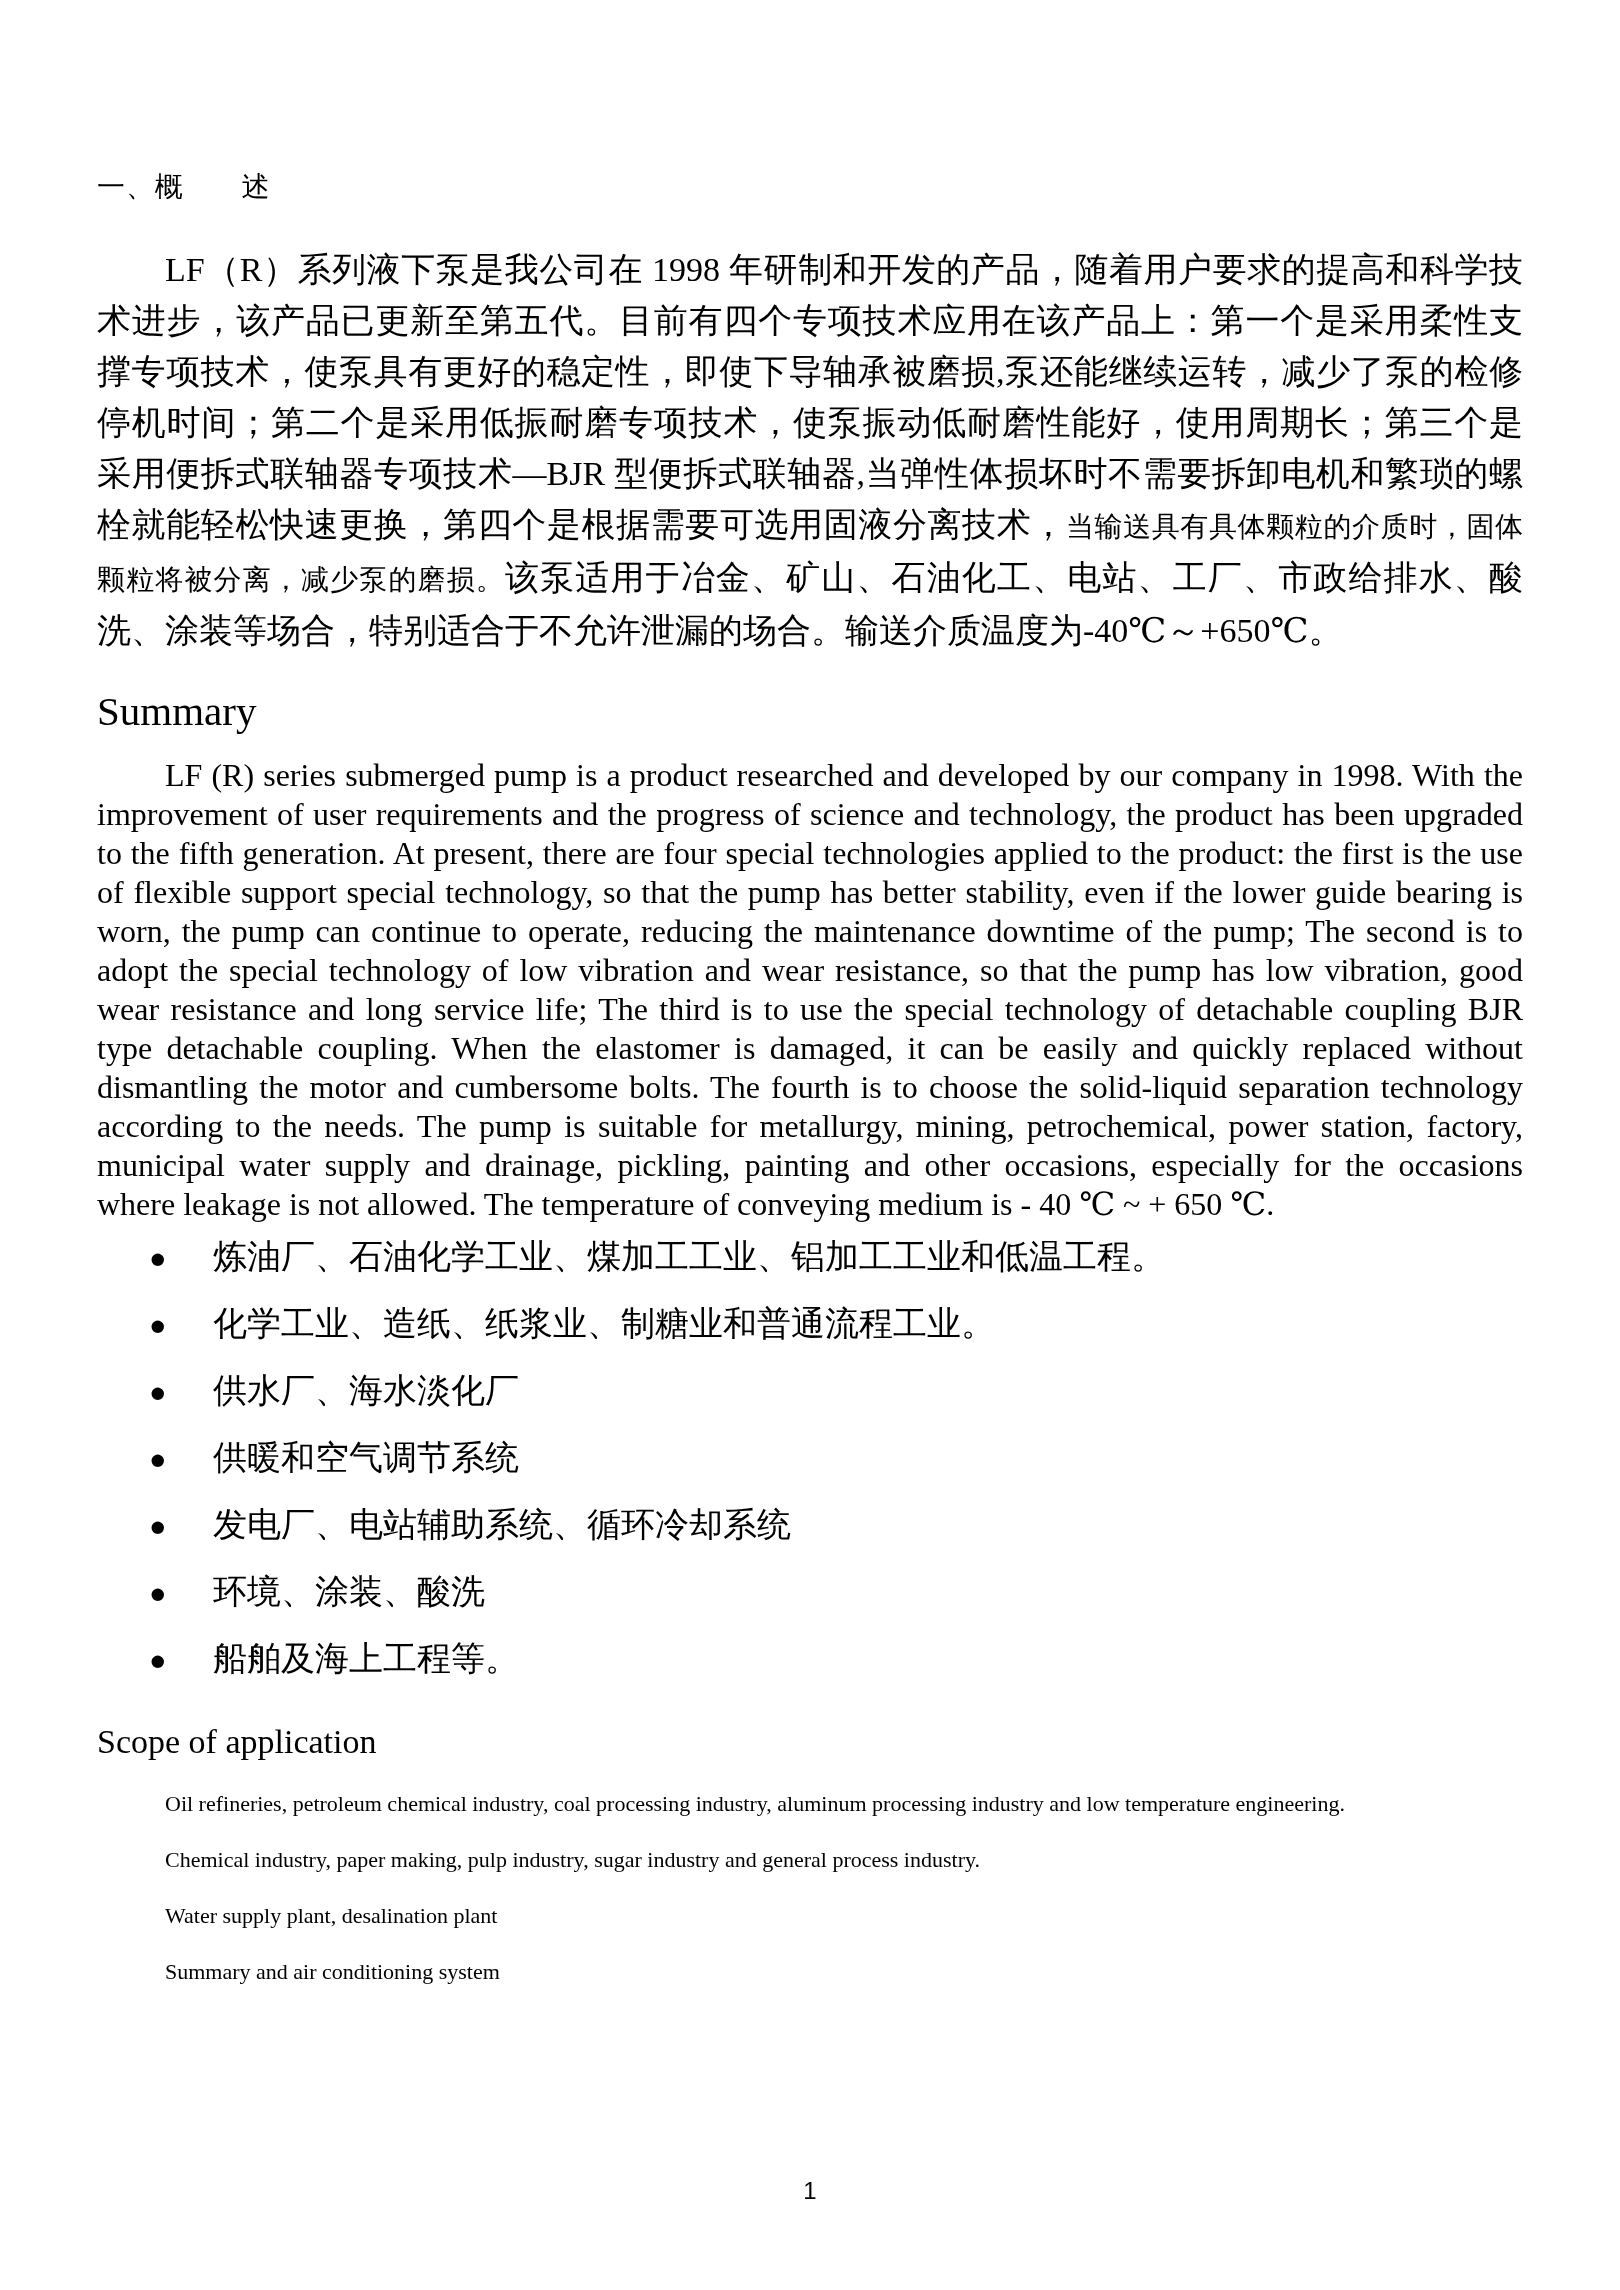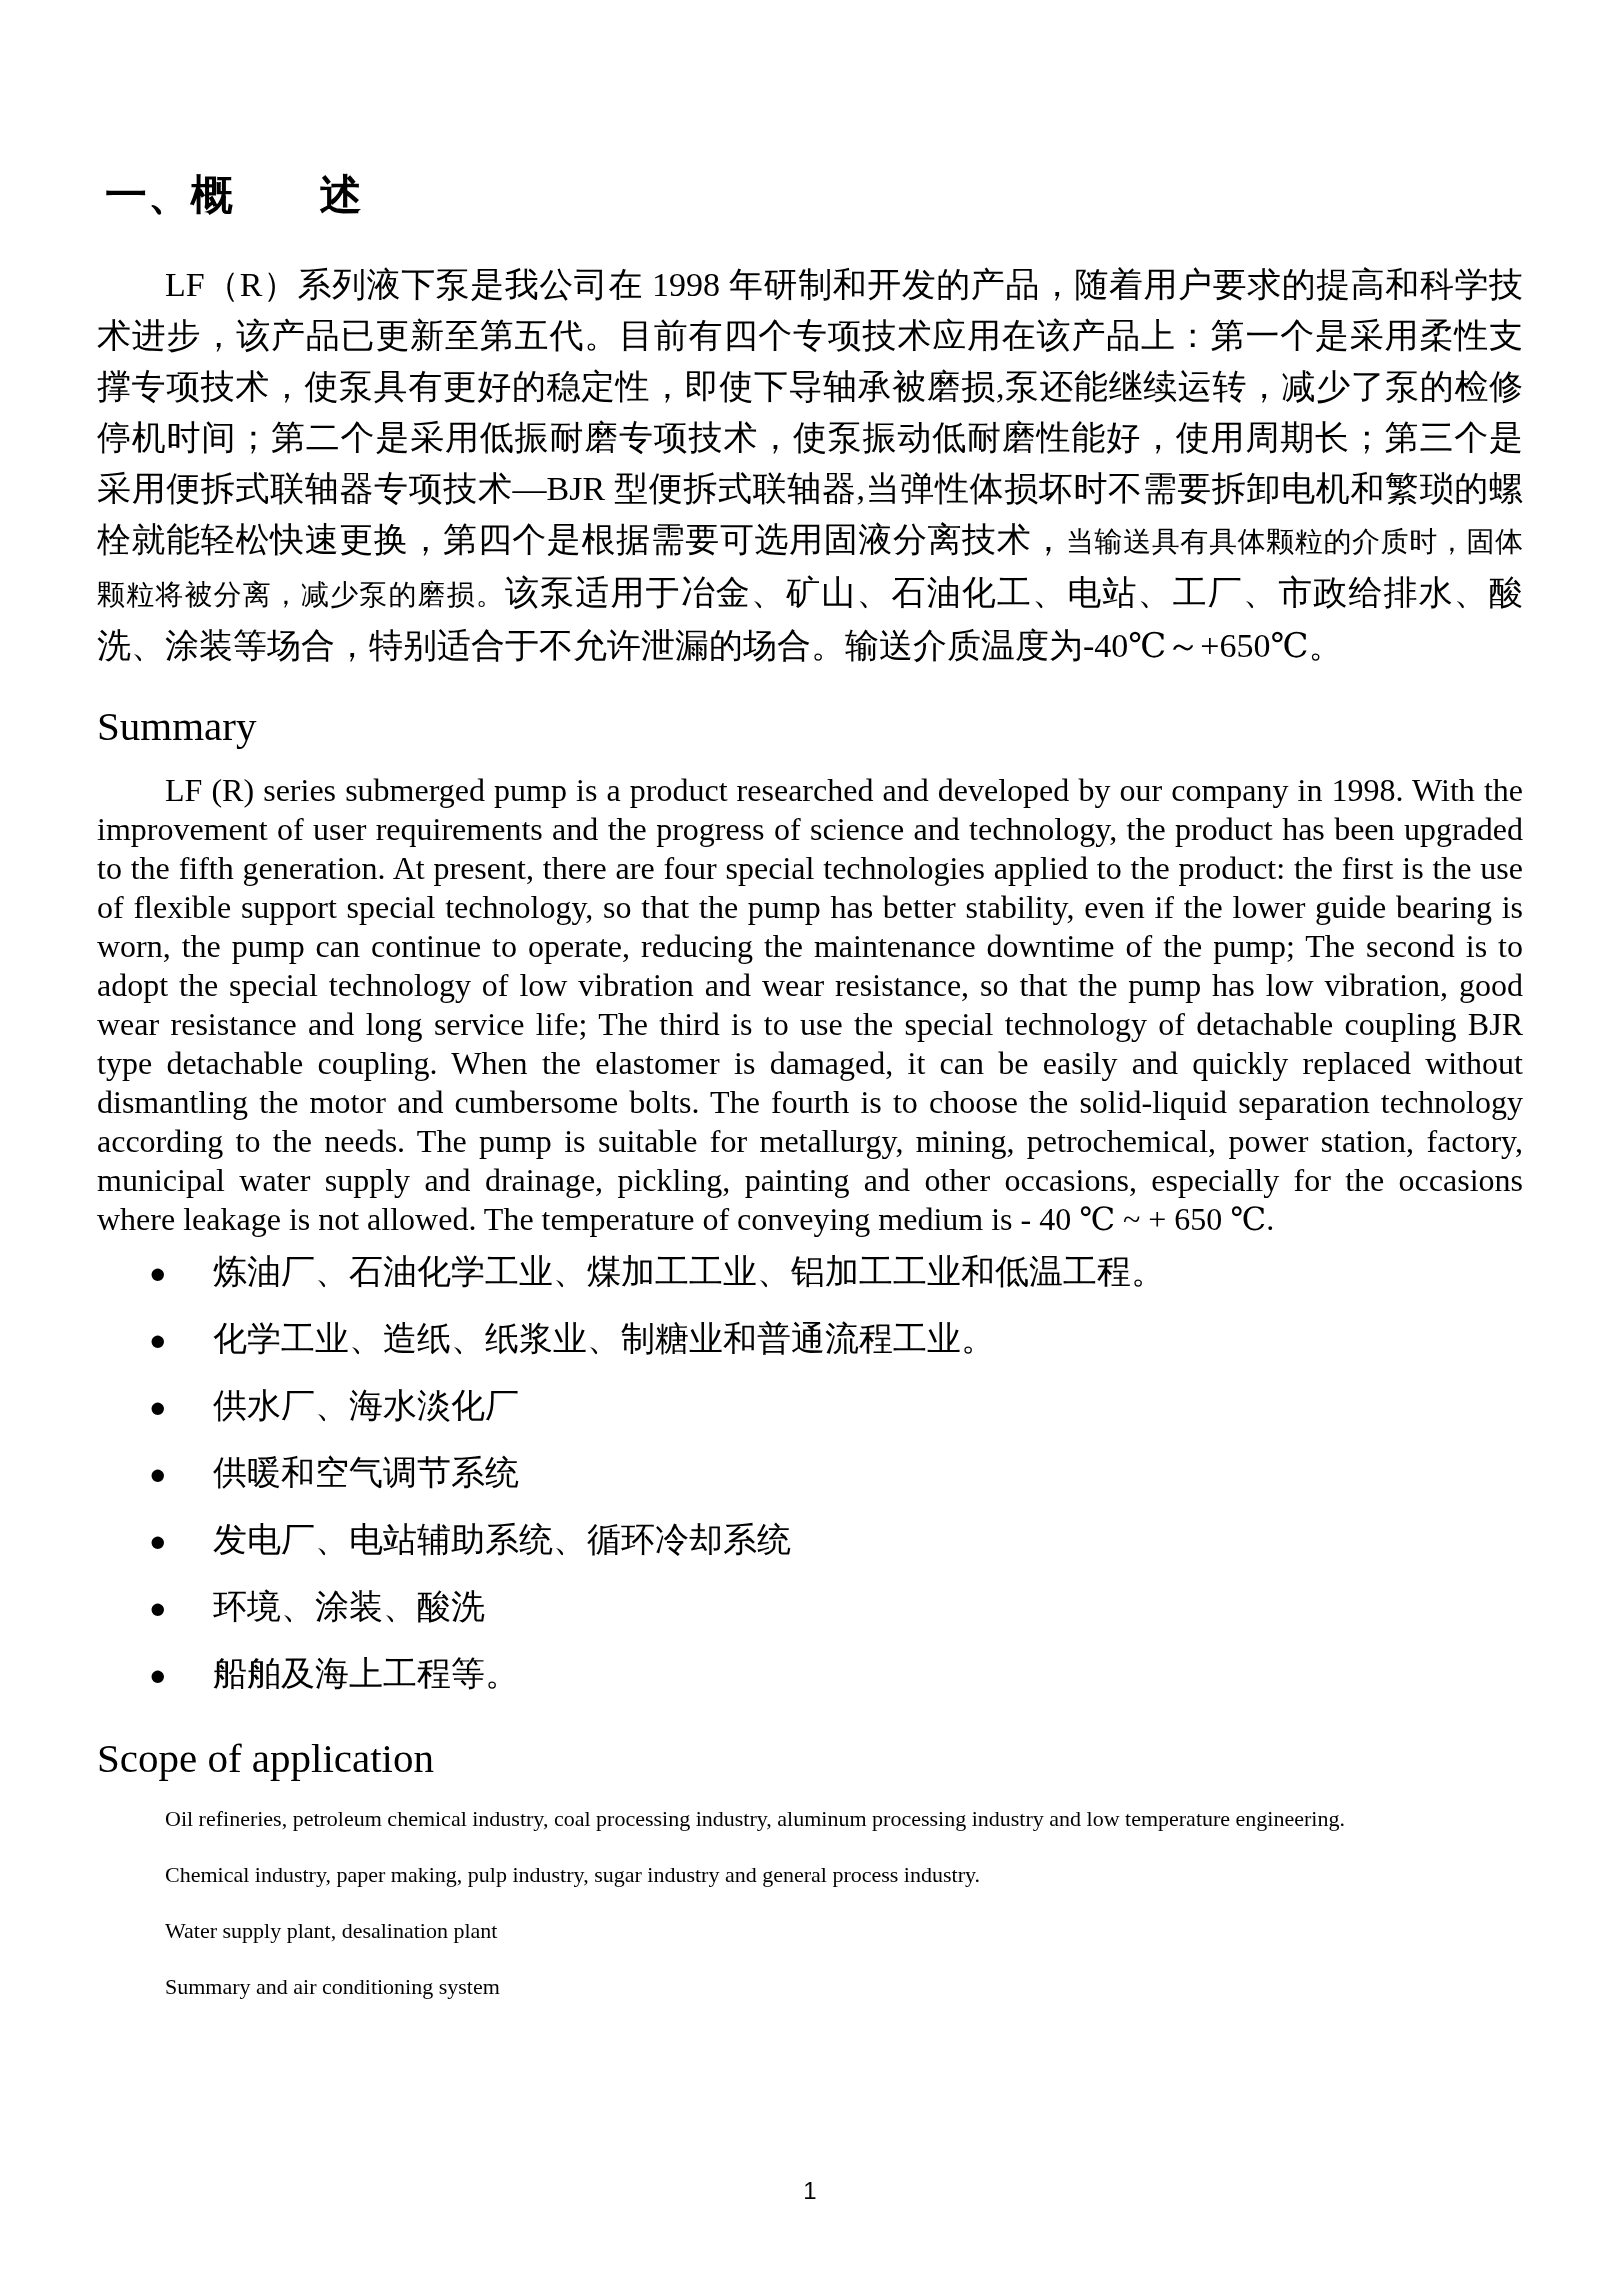--- a/index.html
+++ b/index.html
@@ -13,24 +13,24 @@
     height: 2291px;
     box-sizing: border-box;
     background: #ffffff;
     color: #000000;
     padding: 172px 97px 0 97px;
     font-family: "Liberation Serif", "DejaVu Serif", serif;
     overflow: hidden;
   }
   .h-cn {
     font-family: "Liberation Sans", "DejaVu Sans", sans-serif;
-    font-weight: 700;
-    font-size: 42px;
+    font-weight: 400;
+    font-size: 28px;
     line-height: 1.1;
-    margin: 0 0 41px 8px;
+    margin: 0 0 41px 0;
     letter-spacing: 0.9px;
   }
   .h-cn.second {
     margin-top: 48px;
     margin-bottom: 36px;
   }
   .cn-para {
     font-size: 34px;
     line-height: 51px;
     text-align: justify;
@@ -62,21 +62,21 @@
     align-items: baseline;
     font-size: 34px;
     line-height: 65px;
   }
   .bullets .dot {
     font-size: 29px;
     width: 64px;
     flex: 0 0 64px;
   }
   .scope-label {
-    font-size: 41px;
+    font-size: 34px;
     line-height: 56px;
     margin: 21.5px 0 5.4px 0;
   }
   .scope-para {
     font-size: 22px;
     line-height: 56px;
     margin: 0;
   }
   .page-num {
     position: absolute;

